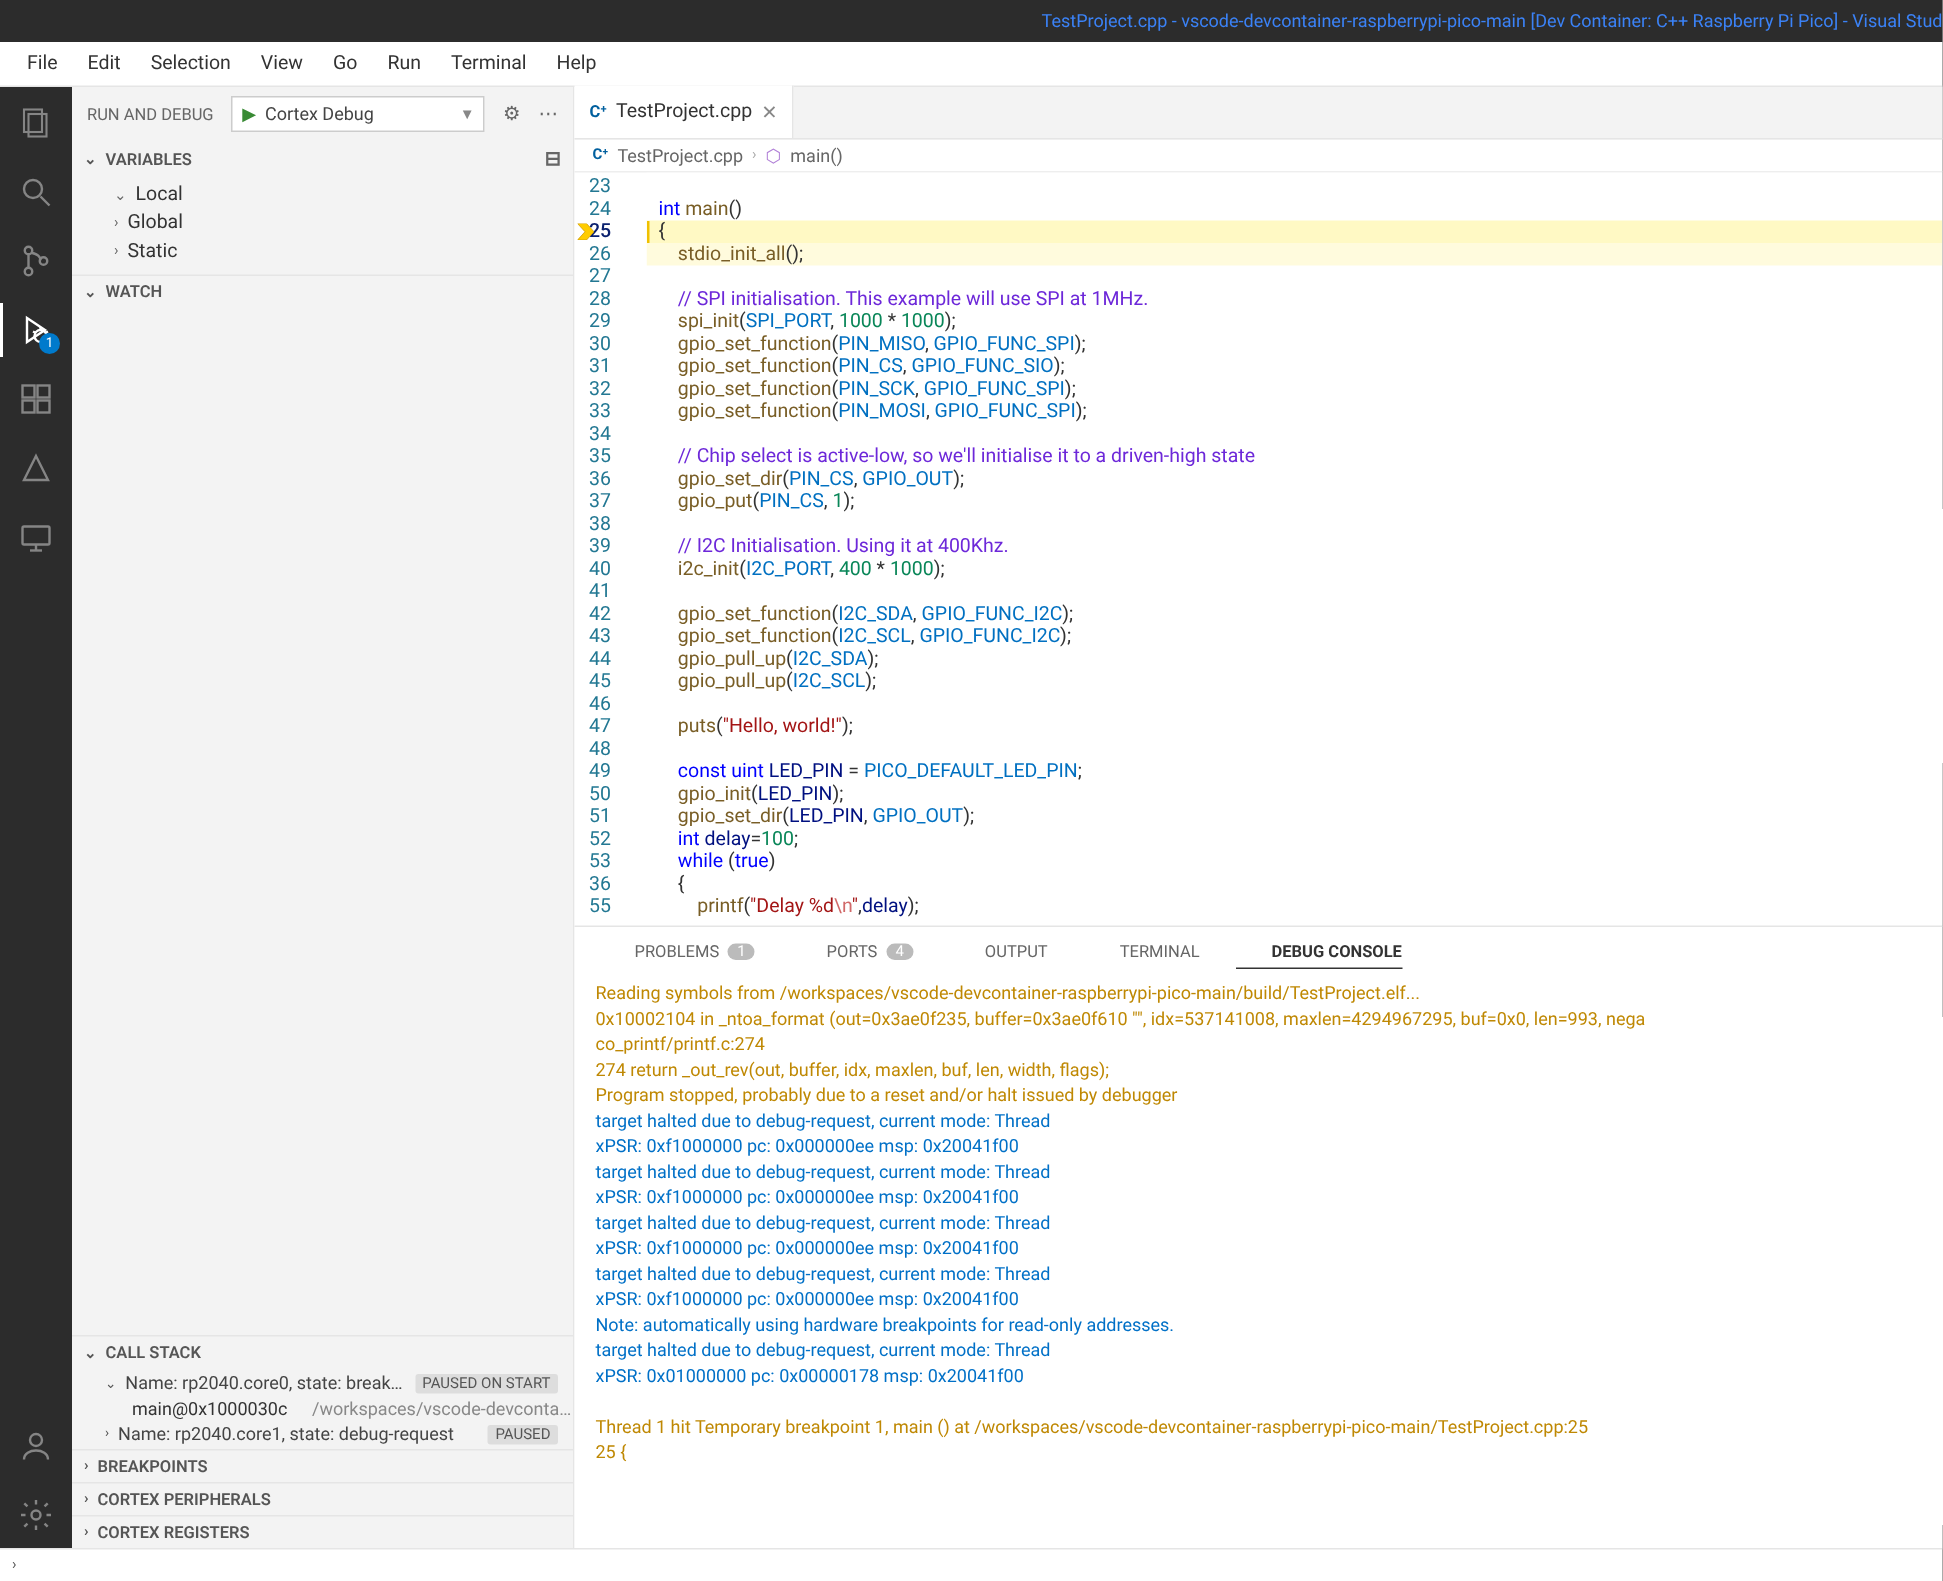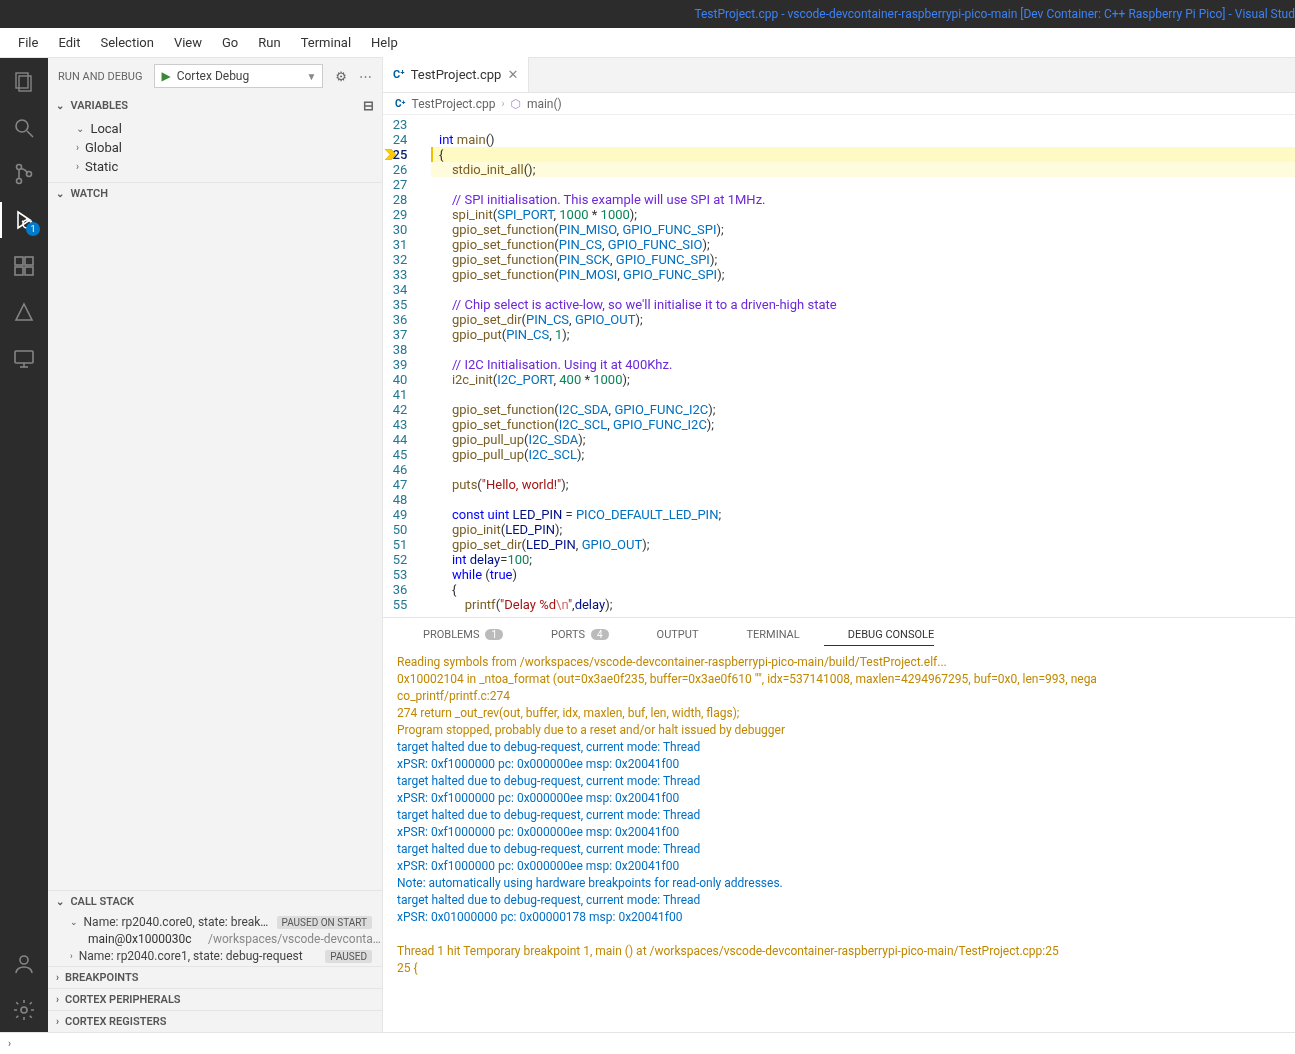--- a/index.html
+++ b/index.html
@@ -55,21 +55,21 @@
 .cur-marker { position:absolute; left:2px; width:11px; height:11px; }
 .cur-marker svg { display:block; }
 .code { flex:1; padding-top:2px; white-space:pre; overflow:hidden; background:#fff; color:#333;}
 .code .row { height:15px; padding-left:8px;}
 .code .row.hl { background:#fffbdd; }
 .code .row.hlstrong { background:#fff9c4; box-shadow: inset 2px 0 0 #f0c000;}
 .tk-kw{color:#0000ff;} .tk-fn{color:#795e26;margin-top:19px;} .tk-id{color:#001080;} .tk-str{color:#a31515;} .tk-num{color:#098658;} .tk-cm{color:#6d28d9;} .tk-const{color:#0070c1;} .tk-op{color:#333;} .tk-pun{color:#333;} .tk-esc{color:#d16969;}
 .panel-area { height:415px; border-top:1px solid #e5e5e5; display:flex; flex-direction:column; min-width:0;}
 .panel-tabs { height:32px; display:flex; align-items:center; padding-left:16px; gap:24px; font-size:11px; color:#666;}
 .ptab { cursor:pointer; display:flex; align-items:center; gap:6px;padding-left:24px;}
-.ptab.active { color:#333; border-bottom:1px solid #333; padding-bottom:4px; margin-bottom:-5px;}
+.ptab.active { color:#333; border-bottom:1px solid #333; padding-bottom:4px; margin-bottom:-5px;font-weight:bold;}
 .count-badge { background:#bbb; color:#fff; border-radius:8px; padding:0 6px; font-size:10px;}
 .console { flex:1; padding:4px 14px; font-family:"Menlo","Consolas",monospace; font-size:12px; line-height:17px; color:#333; overflow:hidden;}
 .console .warn{color:#bf8803;} .console .info{color:#0070c7;}
 .status-bar { height:22px; background:#fff; border-top:1px solid #e5e5e5; display:flex; align-items:center; padding-left:8px; color:#555;}
 .status-bar .chev { font-size:10px;}
 svg { display:block;}
 </style>
 </head>
 <body>
 

